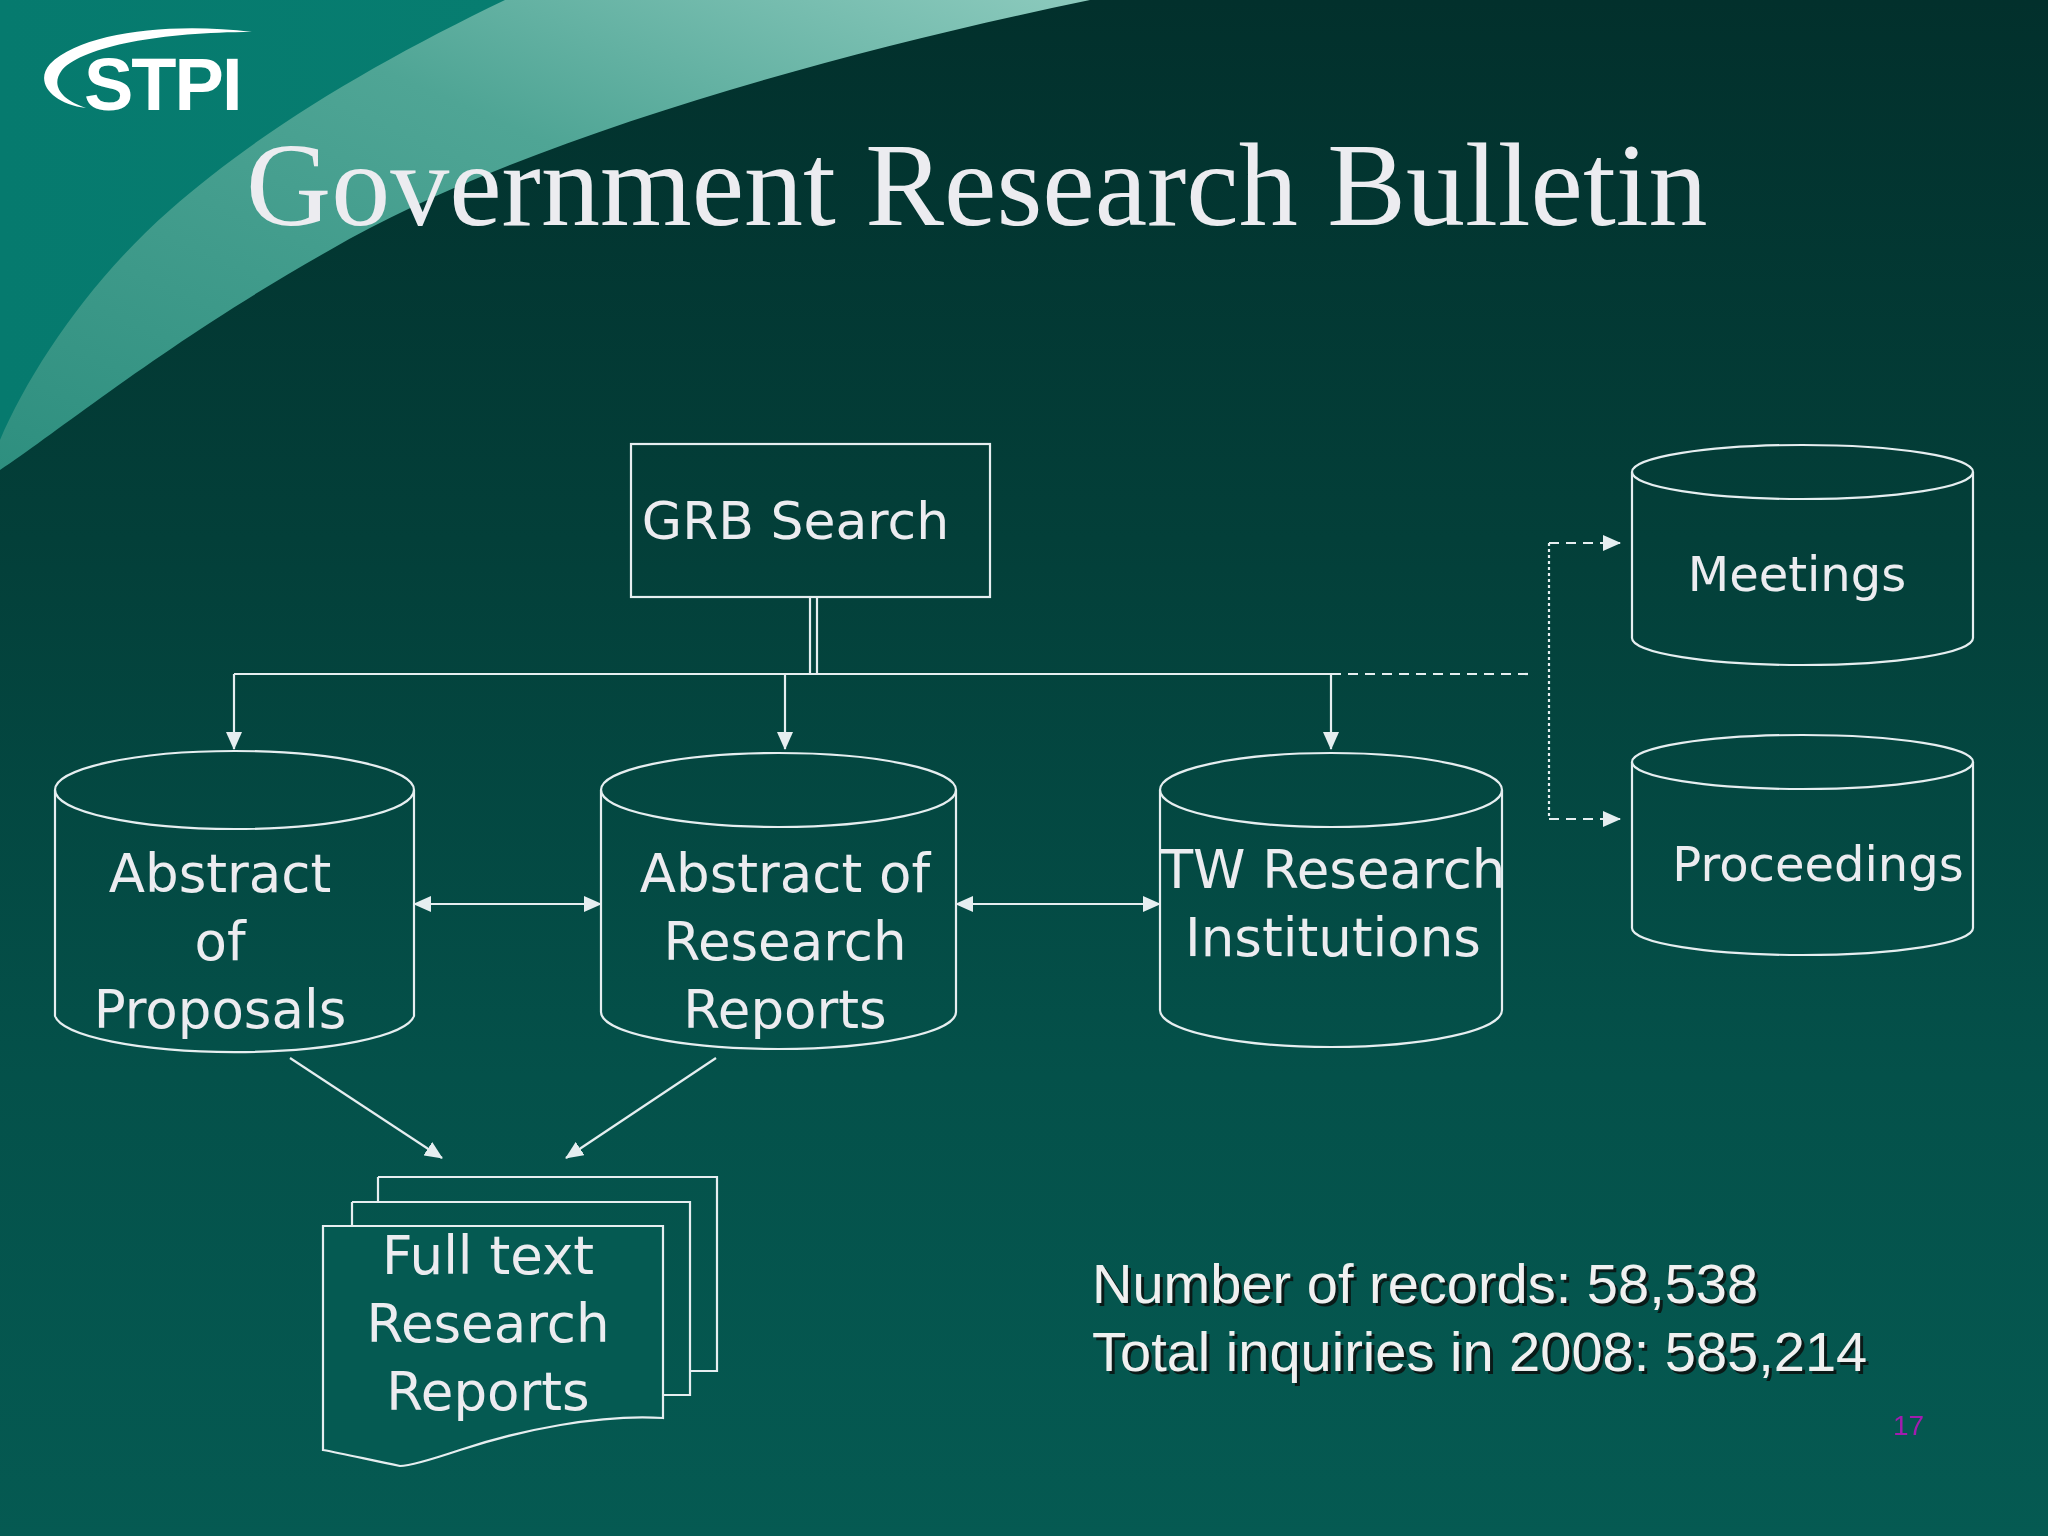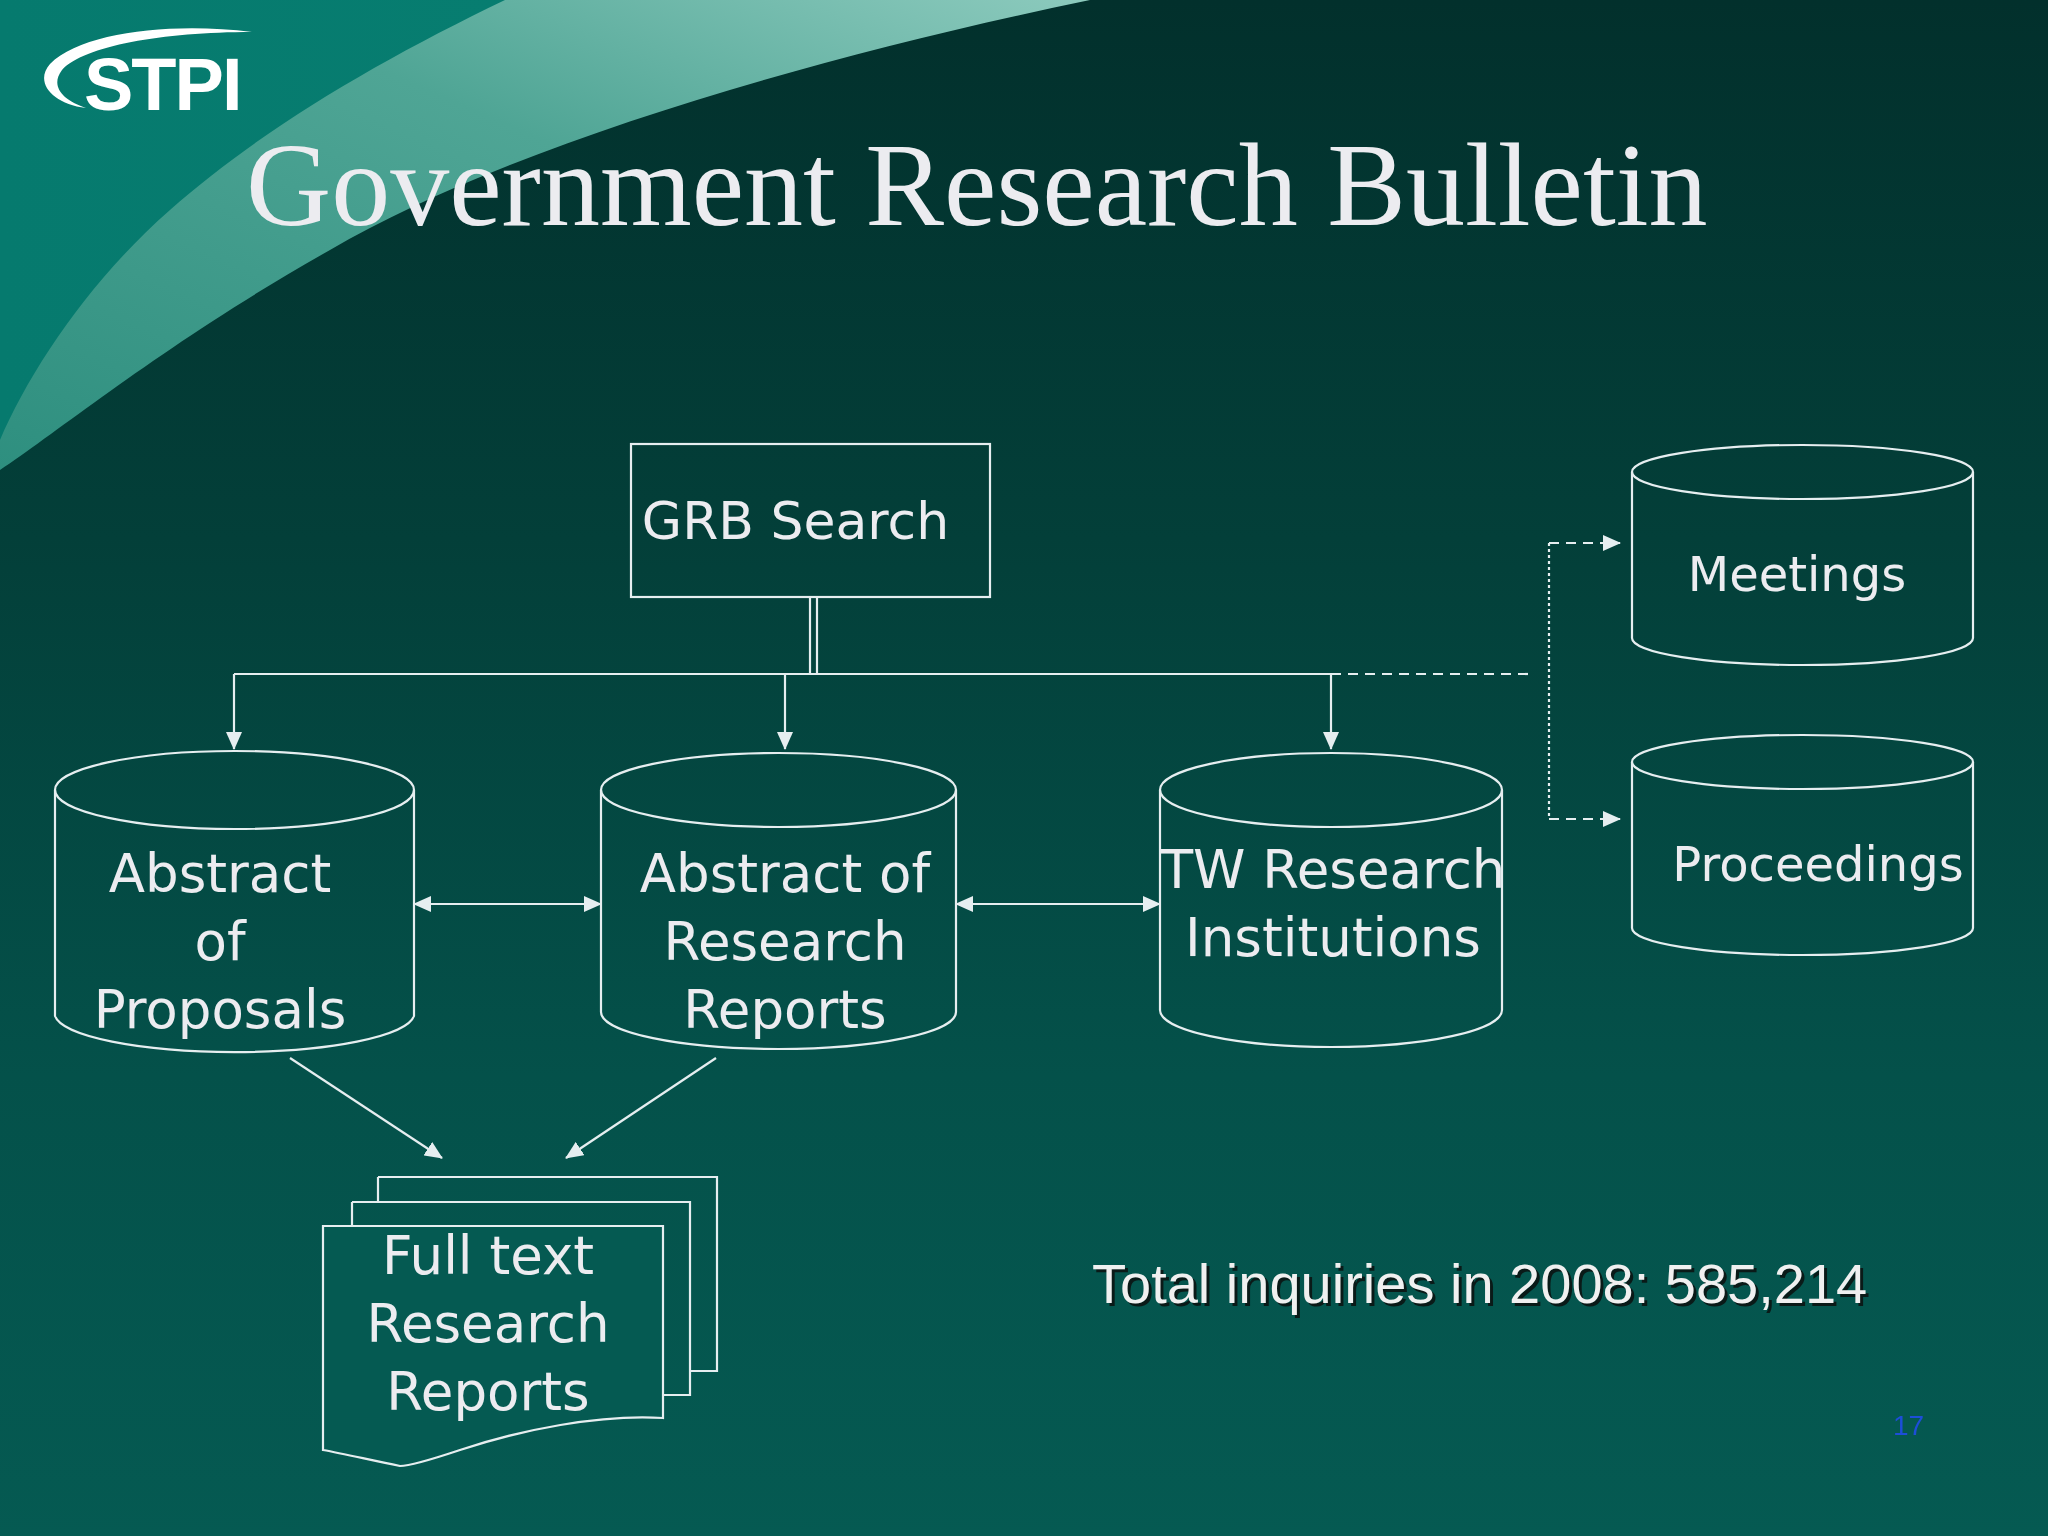--- a/index.html
+++ b/index.html
@@ -12,21 +12,21 @@
     font-size: 118px; color: #ececf0; letter-spacing: 0px; white-space: nowrap; }
   .logo { position: absolute; left: 22px; top: 24px; width: 240px; height: 92px; }
   .logo-text { position: absolute; left: 62px; top: 18px; font-family: "Liberation Sans", sans-serif;
     font-weight: bold; font-size: 74px; color: #ffffff; letter-spacing: -2px; }
   .node-label { position: absolute; font-family: "DejaVu Sans", sans-serif; color: #ececf0;
     text-align: center; white-space: pre-line; line-height: 1.28; }
   .stats { position: absolute; left: 1092px; top: 1250px; font-family: "Liberation Sans", sans-serif;
     font-size: 56px; color: #f0f0f0; text-shadow: 3px 3px 0 #0a1a18; line-height: 68px; }
   .stats div { white-space: nowrap; }
   .page-num { position: absolute; left: 1893px; top: 1410px; font-family: "Liberation Sans", sans-serif;
-    font-size: 28px; color: #1d4ed8; }
+    font-size: 28px; color: #a21caf; }
 </style>
 </head>
 <body>
 
 <svg id="bg" viewBox="0 0 2048 1536">
   <defs>
     <linearGradient id="bandGrad" x1="0" y1="1" x2="1" y2="0">
       <stop offset="0" stop-color="#2e8f7f"></stop>
       <stop offset="0.6" stop-color="#4fa595"></stop>
       <stop offset="1" stop-color="#8ccabd"></stop>
@@ -137,16 +137,17 @@
 
 <div class="node-label" style="left:1632px; top:544px; width:330px; font-size:48px;">Meetings</div>
 
 <div class="node-label" style="left:1632px; top:834px; width:316px; font-size:48px;margin-left:28px;">Proceedings</div>
 
 <div class="node-label" style="left:323px; top:1222px; width:330px; font-size:53px; line-height:68px;">Full text
 Research
 Reports</div>
 
 <div class="stats">
+  <div>Number of records: 58,538</div>
   <div>Total inquiries in 2008: 585,214</div>
 </div>
 
 <div class="page-num">17</div>
 
 </body></html>

